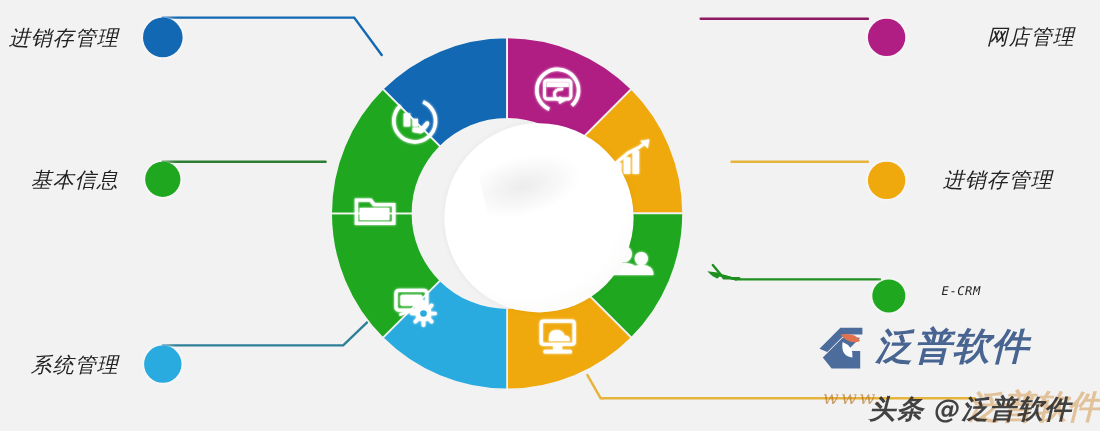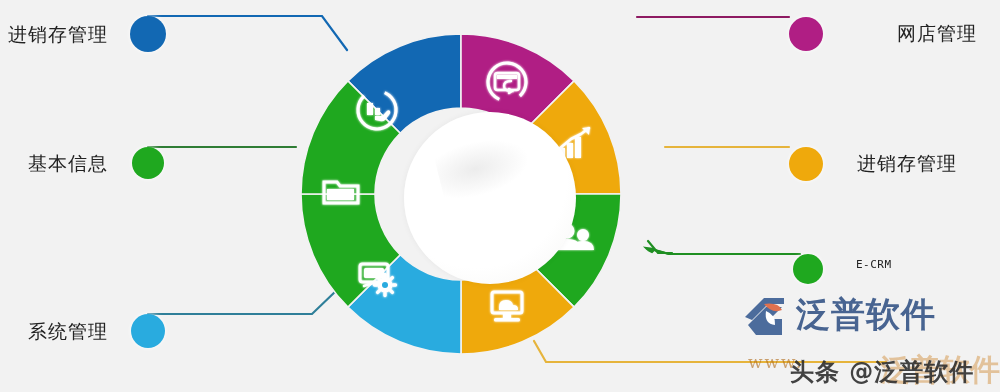--- a/index.html
+++ b/index.html
@@ -3,21 +3,21 @@
 <meta charset="utf-8">
 <style>
   html,body{margin:0;padding:0;}
   body{
     width:1000px;height:392px;
     background:#f2f2f2;
     font-family:"Liberation Sans","DejaVu Sans",sans-serif;
     overflow:hidden;
     position:relative;
   }
-  #stage{position:absolute;left:0;top:0;width:1000px;height:332px;}
+  #stage{position:absolute;left:0;top:0;width:1000px;height:332px;font-style:italic;}
   .label{
     position:absolute;
     color:#222;
     font-size:19px;
     letter-spacing:1px;
     white-space:nowrap;
     font-family:"DejaVu Sans","Liberation Sans",sans-serif;
   }
   .label.en{
     font-family:"DejaVu Sans Mono","Liberation Mono",monospace;

